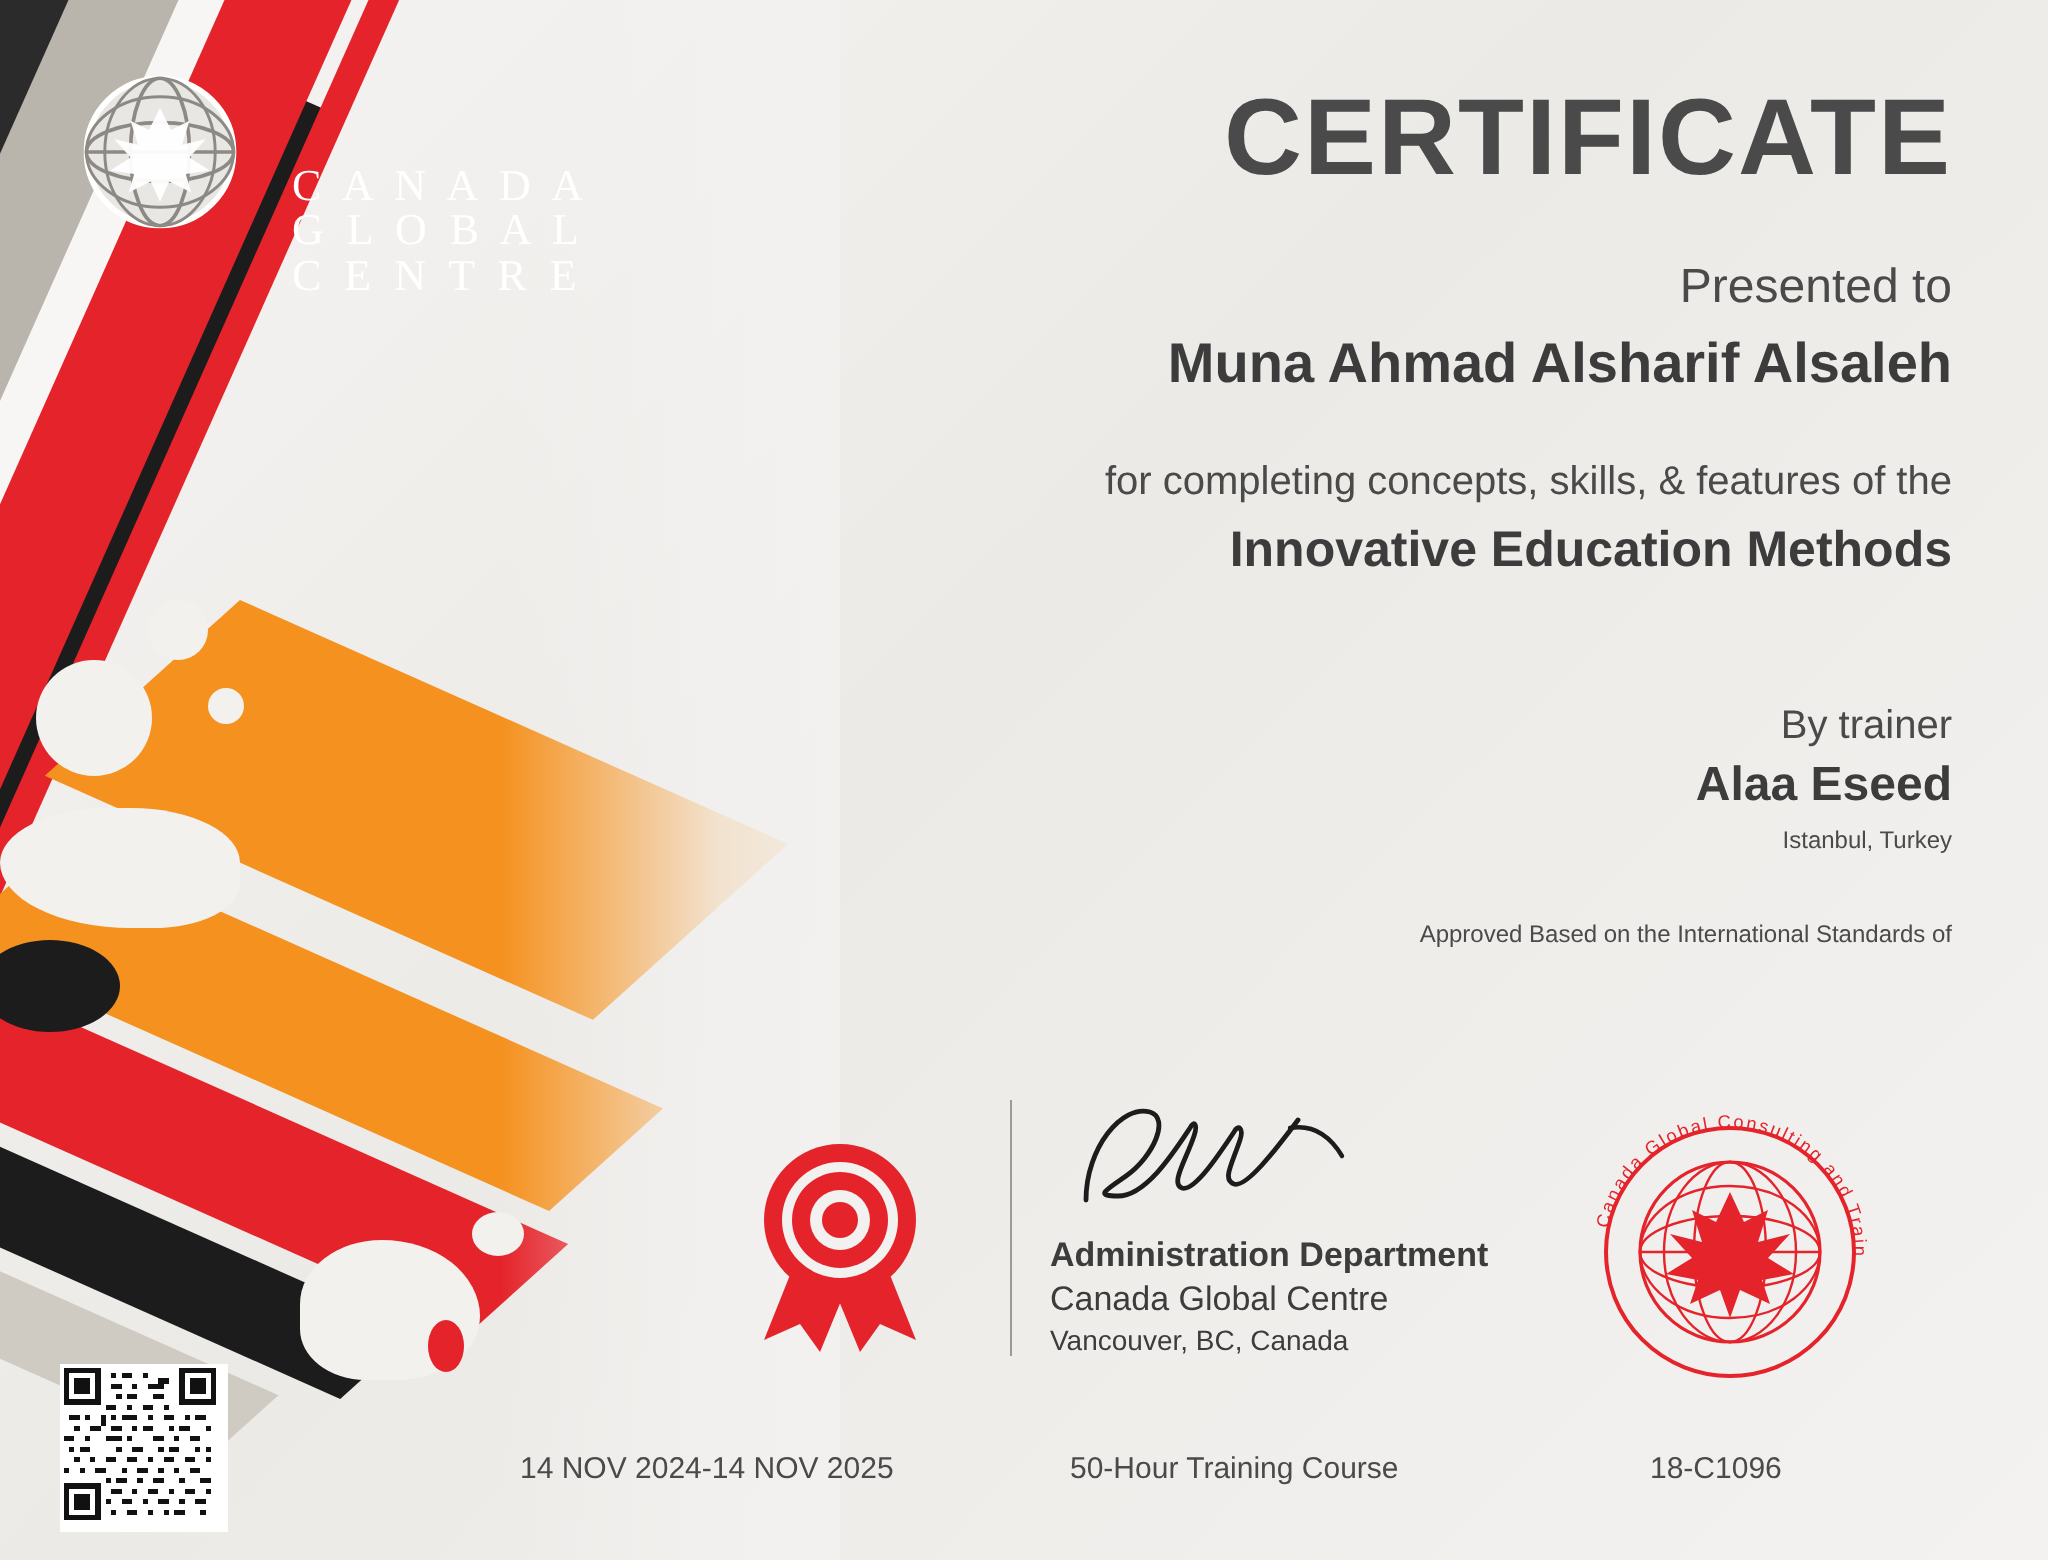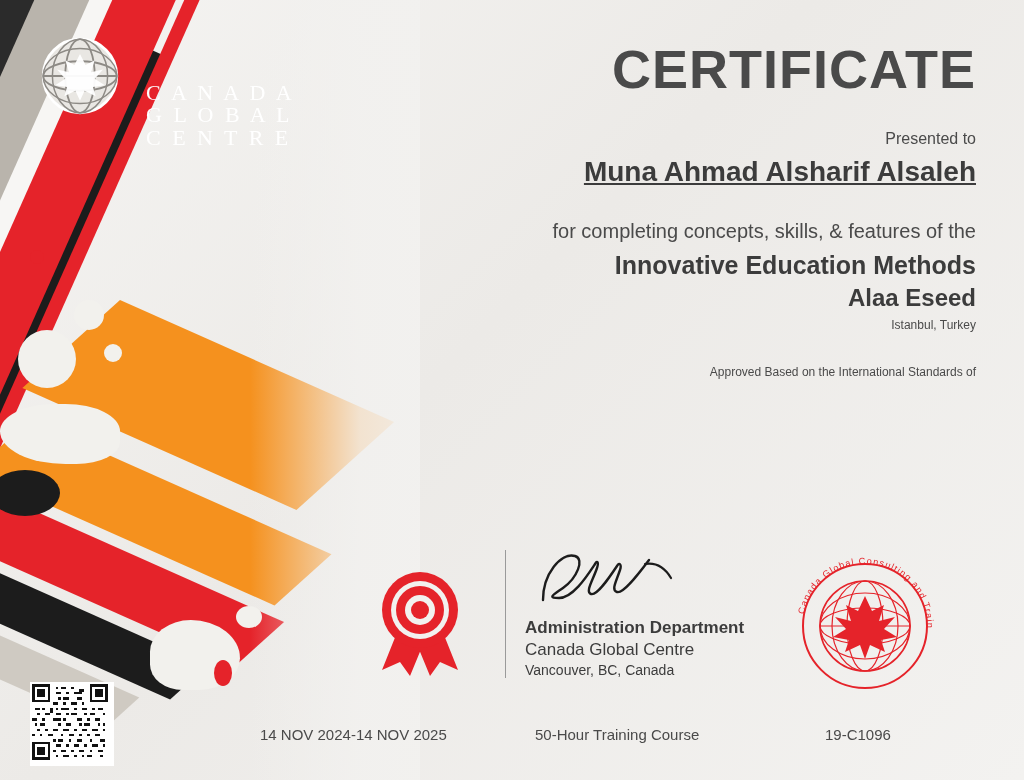--- a/index.html
+++ b/index.html
@@ -96,22 +96,22 @@
     position:absolute;left:430px;top:0;width:570px;height:672px;z-index:5;
     text-align:right;color:#3a3a3a;
   }
   .title{
     font-size:54px;font-weight:bold;letter-spacing:1px;color:#4a4a4a;
     margin:42px 24px 0 0;line-height:1;
   }
   .subtitle{
     font-size:28px;font-weight:bold;color:#4a4a4a;margin:10px 24px 0 0;letter-spacing:.5px;
   }
-  .presented{font-size:16px;color:#4a4a4a;margin:34px 24px 0 0;}
-  .recipient{font-size:28px;font-weight:bold;color:#3c3c3c;margin:8px 24px 0 0;text-decoration:underline;}
+  .presented{font-size:24px;color:#4a4a4a;margin:34px 24px 0 0;}
+  .recipient{font-size:28px;font-weight:bold;color:#3c3c3c;margin:8px 24px 0 0;}
   .forline{font-size:20px;color:#4a4a4a;margin:32px 24px 0 0;}
   .course{font-size:25px;font-weight:bold;color:#3c3c3c;margin:8px 24px 0 0;}
   .bytrainer{font-size:20px;color:#4a4a4a;margin:62px 24px 0 0;}
   .trainer{font-size:24px;font-weight:bold;color:#3c3c3c;margin:4px 24px 0 0;}
   .city{font-size:12px;color:#4a4a4a;margin:6px 24px 0 0;}
   .approved{font-size:12px;color:#4a4a4a;margin:32px 24px 0 0;line-height:1.45;}
   
   .bottom{position:absolute;left:300px;top:548px;width:700px;height:180px;z-index:6;}
   .rosette{position:absolute;left:60px;top:10px;width:120px;height:120px;}
   .sig-block{position:absolute;left:215px;top:0px;width:260px;}
@@ -283,20 +283,21 @@
       </g>
     </svg>
   </div>
 
   <div class="right">
     <div class="title">CERTIFICATE</div>
     <div class="presented">Presented to</div>
     <div class="recipient">Muna Ahmad Alsharif Alsaleh</div>
     <div class="forline">for completing concepts, skills, &amp; features of the</div>
     <div class="course">Innovative Education Methods</div>
+    <div class="bytrainer">By trainer</div>
     <div class="trainer">Alaa Eseed</div>
     <div class="city">Istanbul, Turkey</div>
     <div class="approved">
       <div>Approved Based on the International Standards of</div>
     </div>
   </div>
 
   <div class="bottom">
 
     <div class="rosette">
@@ -344,16 +345,16 @@
         <text font-family="Liberation Sans, sans-serif" font-size="9.2" fill="#e5232a" letter-spacing="1.1">
           <textPath href="#sealArc" startOffset="6%">Canada Global Consulting and Training Centre ®L.t.c</textPath>
         </text>
       </svg>
     </div>
   </div>
 
   <div class="footer">
     <div class="f1">14 NOV 2024-14 NOV 2025</div>
     <div class="f2">50-Hour Training Course</div>
-    <div class="f3">19-C1096</div>
+    <div class="f3">18-C1096</div>
   </div>
 
 </div>
 
 </body></html>

